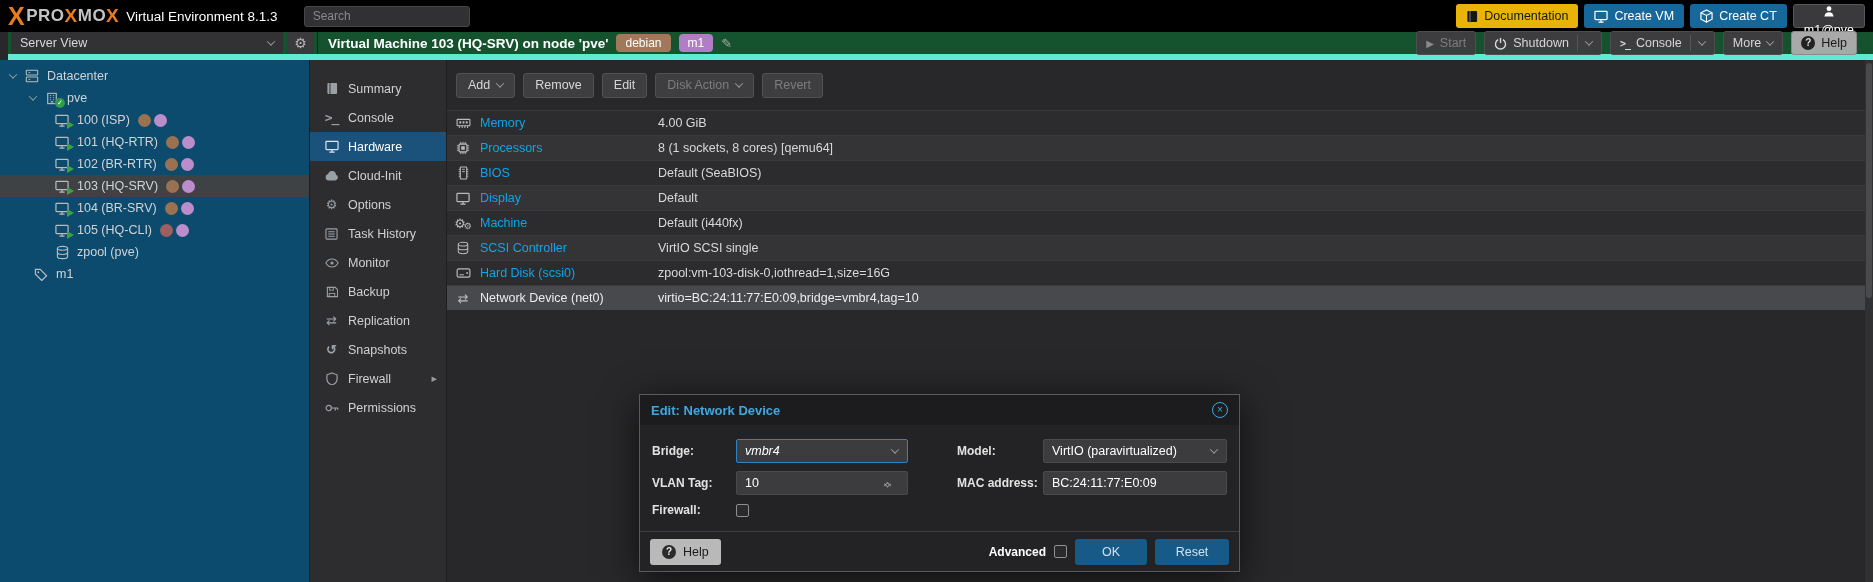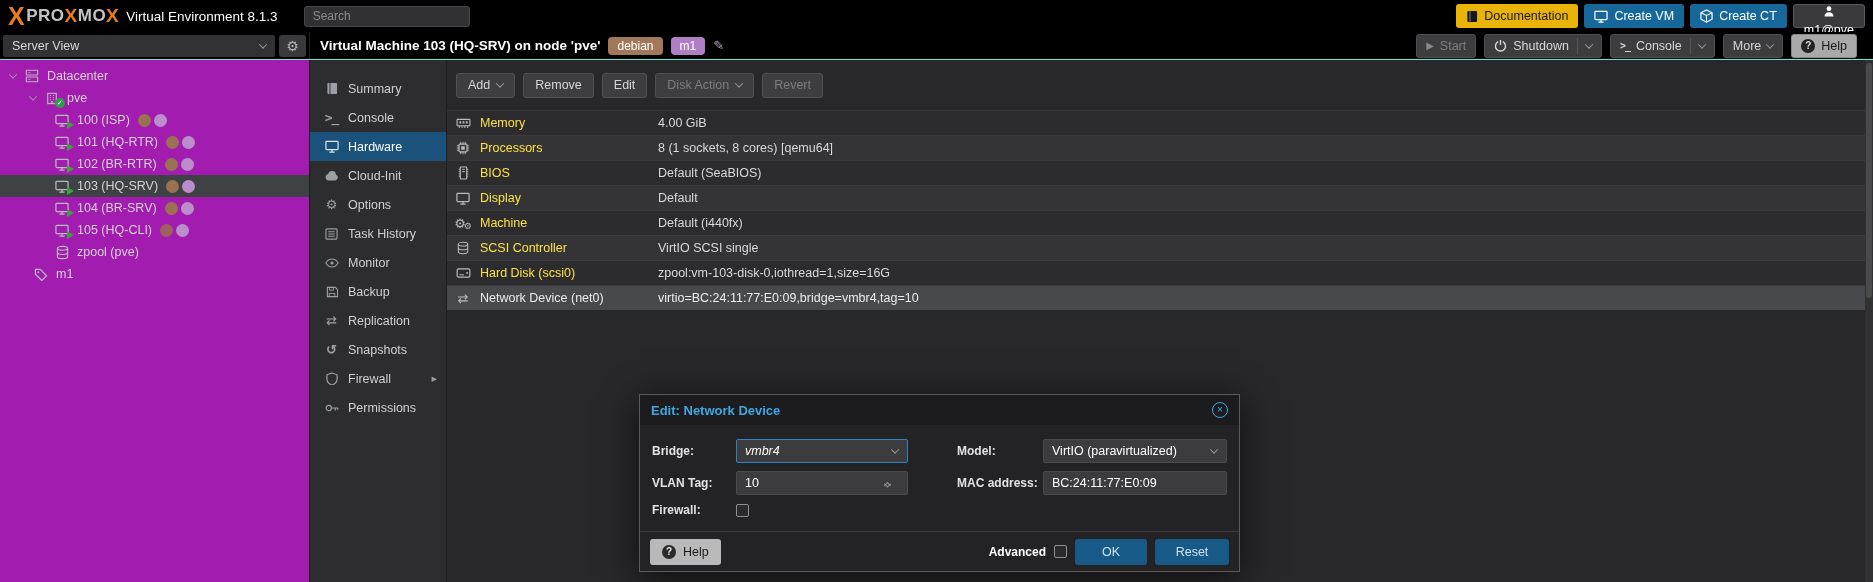--- a/index.html
+++ b/index.html
@@ -15,21 +15,21 @@
   .product { color:#fff; font-size:13.5px; margin-left:7px; }
   .search { margin-left:26px; width:166px; height:21px; background:#313133; border:1px solid#474749; border-radius:3px; color:#bbb; font-size:12px; padding:0 8px; outline:none; font-family:"Liberation Sans", sans-serif; }
   .search::placeholder { color:#8a8a8c; }
   .tb-right { margin-left:auto; display:flex; gap:6px; align-items:center; }
   .tb-btn { height:24px; border:none; border-radius:3px; padding:0 10px; font-size:12.5px; display:flex; align-items:center; gap:6px; cursor:pointer; font-family:"Liberation Sans", sans-serif; }
   .tbtn-doc { background:#eab308; color:#161616; }
   .tbtn-blue { background:#16679a; color:#fff; }
   .tbtn-user { background:#3a3a3c; color:#fff; border:1px solid #58585a;flex-direction:column; }
 
   
-  .row2 { position:absolute; top:32px; left:0; right:0; height:28px; background:#000000; border-bottom:1px solid #5eead4; display:flex; }
+  .row2 { position:absolute; top:32px; left:8px; right:0; height:28px; background:#14532d; border-bottom:6px solid #5eead4; display:flex; }
   .row2-left { width:310px; display:flex; align-items:center; padding:0 3px; gap:4px; border-right:1px solid #1e1e20; }
   .server-view { flex:1; height:22px; background:#323234; border-radius:2px; display:flex; align-items:center; padding:0 9px; color:#d8d8d8; cursor:pointer; }
   .server-view .chev { margin-left:auto; }
   .gear-btn { width:27px; height:22px; background:#3a3a3c; border-radius:3px; display:flex; align-items:center; justify-content:center; color:#b5b5b5; font-size:14px; cursor:pointer; }
   .row2-main { flex:1; display:flex; align-items:center; padding-left:10px; gap:8px; }
   .vm-title { font-weight:bold; color:#fff; font-size:13.5px; }
   .tag { height:18px; border-radius:4px; padding:0 9px; font-size:12px; color:#fff; display:flex; align-items:center; cursor:pointer; }
   .tag-debian { background:#a1785a; }
   .tag-m1 { background:#b07ec5; }
   .pencil { color:#a8a8a8; font-size:13px; cursor:pointer; }
@@ -40,21 +40,21 @@
   .abtn-help { background:#a9a9a9; color:#1a1a1a; border-color:#8a8a8a; }
   .term { font-family:"DejaVu Sans Mono", monospace; font-weight:bold; font-size:10px; letter-spacing:-1px; }
 
   
   .chev { display:inline-block; width:6px; height:6px; border-right:1.4px solid #9a9a9c; border-bottom:1.4px solid #9a9a9c; transform:rotate(45deg) translate(-1px,-1px); }
   .chev.white { border-color:#cfcfcf; }
   .chev.up { transform:rotate(-135deg); }
 
   
   .content { position:absolute; top:60px; left:0; right:0; bottom:0; display:flex; }
-  .sidebar { width:310px; background:#a21caf; border-right:1px solid #1e1e20; padding-top:5px; }
+  .sidebar { width:310px; background:#0c4a6e; border-right:1px solid #1e1e20; padding-top:5px; }
   .titem { height:22px; display:flex; align-items:center; color:#d2d3d4; cursor:pointer; white-space:nowrap; }
   .titem.selected { background:#3f4245; }
   .texp { width:10px; margin-right:6px; display:flex; justify-content:center; }
   .lvl0 { padding-left:8px; } .lvl1 { padding-left:28px; } .lvl1n { padding-left:33px; } .lvl2 { padding-left:54px; }
   .ticon { width:16px; margin-right:7px; position:relative; display:flex; align-items:center; justify-content:center; color:#b9bbbc; }
   .play-badge { position:absolute; right:-4px; bottom:-2px; width:0; height:0; border-left:7px solid #3fa142; border-top:4.5px solid transparent; border-bottom:4.5px solid transparent; }
   .check-badge { position:absolute; right:-5px; bottom:-3px; width:10px; height:10px; background:#2e9e49; border-radius:50%; color:#fff; font-size:7px; line-height:10px; text-align:center; }
   .dot { width:13px; height:13px; border-radius:50%; margin-left:3px; }
   .dot.first { margin-left:8px; }
   .dot.brown { background:#9a7252; } .dot.purple { background:#bb8ecb; } .dot.red { background:#a05f5f; }
@@ -70,21 +70,21 @@
   .toolbar { height:50px; display:flex; align-items:center; gap:8px; padding-left:9px; }
   .tbtn { height:25px; background:#3e3e40; border:1px solid #515153; border-radius:3px; color:#d6d6d6; font-size:12.5px; padding:0 11px; display:flex; align-items:center; gap:7px; cursor:pointer; font-family:"Liberation Sans", sans-serif; }
   .tbtn.disabled { color:#7d7d7f; }
   .grid { }
   .grow { height:25px; display:flex; align-items:center; border-top:1px solid #3a3a3c; cursor:pointer; }
   .grow:nth-child(odd) { background:#2c2c2e; }
   .grow:nth-child(even) { background:#343436; }
   .grow.selected { background:#47494c; }
   .grow.selected .rname, .grow.selected .rval { color:#ececee; }
   .ricon { width:20px; margin:0 7px 0 6px; display:flex; justify-content:center; align-items:center; color:#b9bbbc; font-size:13px; }
-  .rname { width:178px; color:#fde047; }
+  .rname { width:178px; color:#0ea5e9; }
   .rval { color:#d8d9da; }
   .vscroll { position:absolute; right:0; top:0; bottom:0; width:8px; background:#313133; }
   .vthumb { position:absolute; right:1px; top:3px; width:6px; height:235px; background:#4a4a4c; border-radius:3px; }
 
   
   .dialog { position:absolute; left:639px; top:394px; width:601px; background:#232325; border:1px solid #5a5a5c; box-shadow:0 6px 34px rgba(0,0,0,.65); z-index:10; }
   .dlg-header { height:30px; background:#1c1c1e; display:flex; align-items:center; padding:0 11px; }
   .dlg-title { color:#41a6e0; font-weight:bold; font-size:13px; }
   .dlg-close { margin-left:auto; width:16px; height:16px; border:1.5px solid #41a6e0; border-radius:50%; color:#41a6e0; font-size:10px; line-height:13px; text-align:center; cursor:pointer; }
   .dlg-body { padding:14px 12px 6px 12px; }

